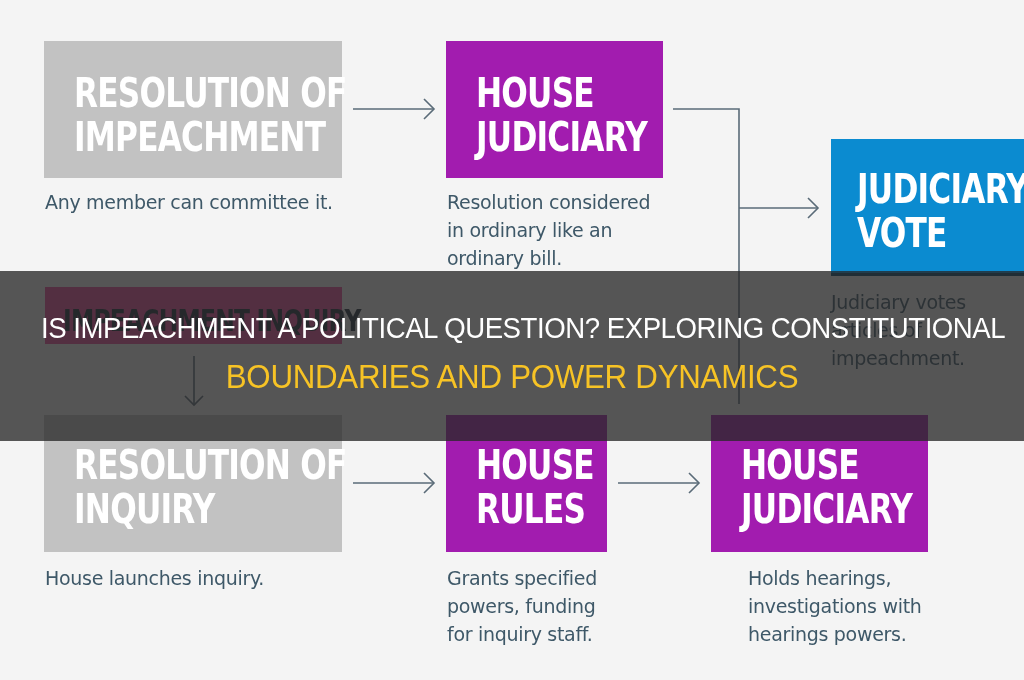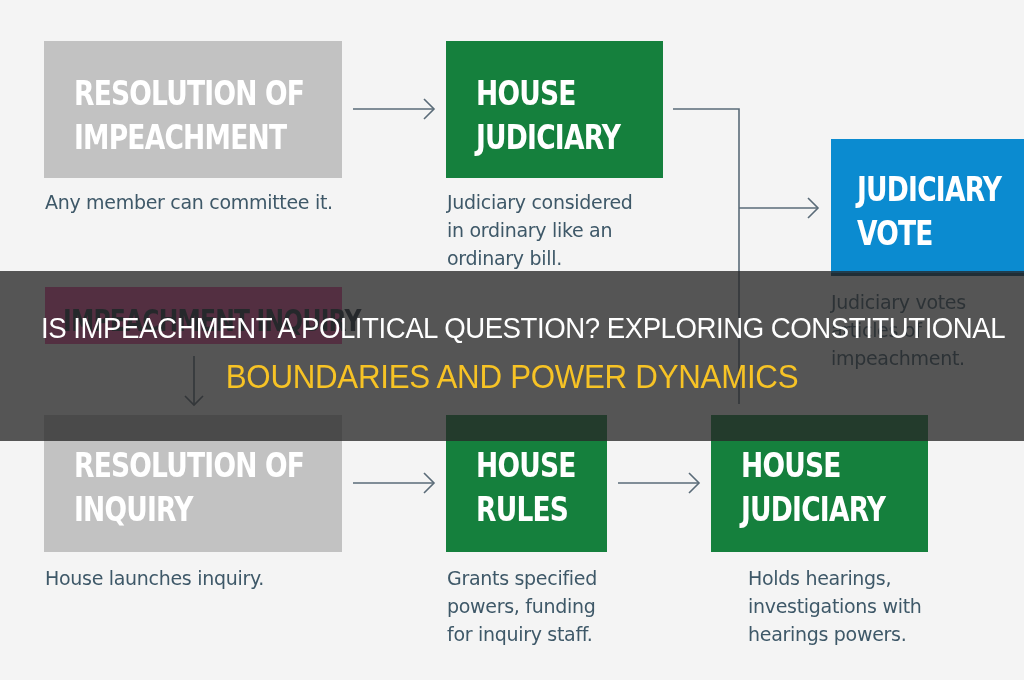--- a/index.html
+++ b/index.html
@@ -12,39 +12,39 @@
       position: relative;
       overflow: hidden;
       background: #f4f4f4;
       font-family: "DejaVu Sans", sans-serif;
     }
     .box {
       position: absolute;
       color: #ffffff;
       font-family: "DejaVu Sans", sans-serif;
       font-weight: bold;
-      font-size: 34px;
+      font-size: 40px;
       line-height: 44px;
       letter-spacing: -1px;
       transform-origin: left top;
       box-sizing: border-box;
       text-transform: uppercase;
     }
     .box .lbl {
       position: absolute;
       left: 30px;
       top: 30px;
       display: block;
       transform: scaleX(0.78);
       transform-origin: left top;
       white-space: nowrap;
     }
     .box .lbl span { display: block; }
     .gray { background: #c2c2c2; }
-    .lightblue { background: #15803d; }
+    .lightblue { background: #a21caf; }
     .blue { background: #0b8bd0; box-shadow: 0 3px 0 #063f66; }
     .yellow {
       background: #ec4899;
       color: #1b2a3a;
       font-size: 30px;
     }
     .yellow .lbl { left: 18px; top: 12px; }
     .caption {
       position: absolute;
       color: #3e5868;
@@ -127,21 +127,21 @@
   <span>Any member can committee it.</span>
 </div>
 
 <div class="box lightblue" style="left:446px; top:41px; width:217px; height:137px;">
   <span class="lbl">
     <span>HOUSE</span>
     <span>JUDICIARY</span>
   </span>
 </div>
 <div class="caption" style="left:447px; top:188px;">
-  <span>Judiciary considered</span>
+  <span>Resolution considered</span>
   <span>in ordinary like an</span>
   <span>ordinary bill.</span>
 </div>
 
 <div class="box blue" style="left:831px; top:139px; width:200px; height:134px;">
   <span class="lbl" style="left:26px; top:28px;">
     <span>JUDICIARY</span>
     <span>VOTE</span>
   </span>
 </div>

